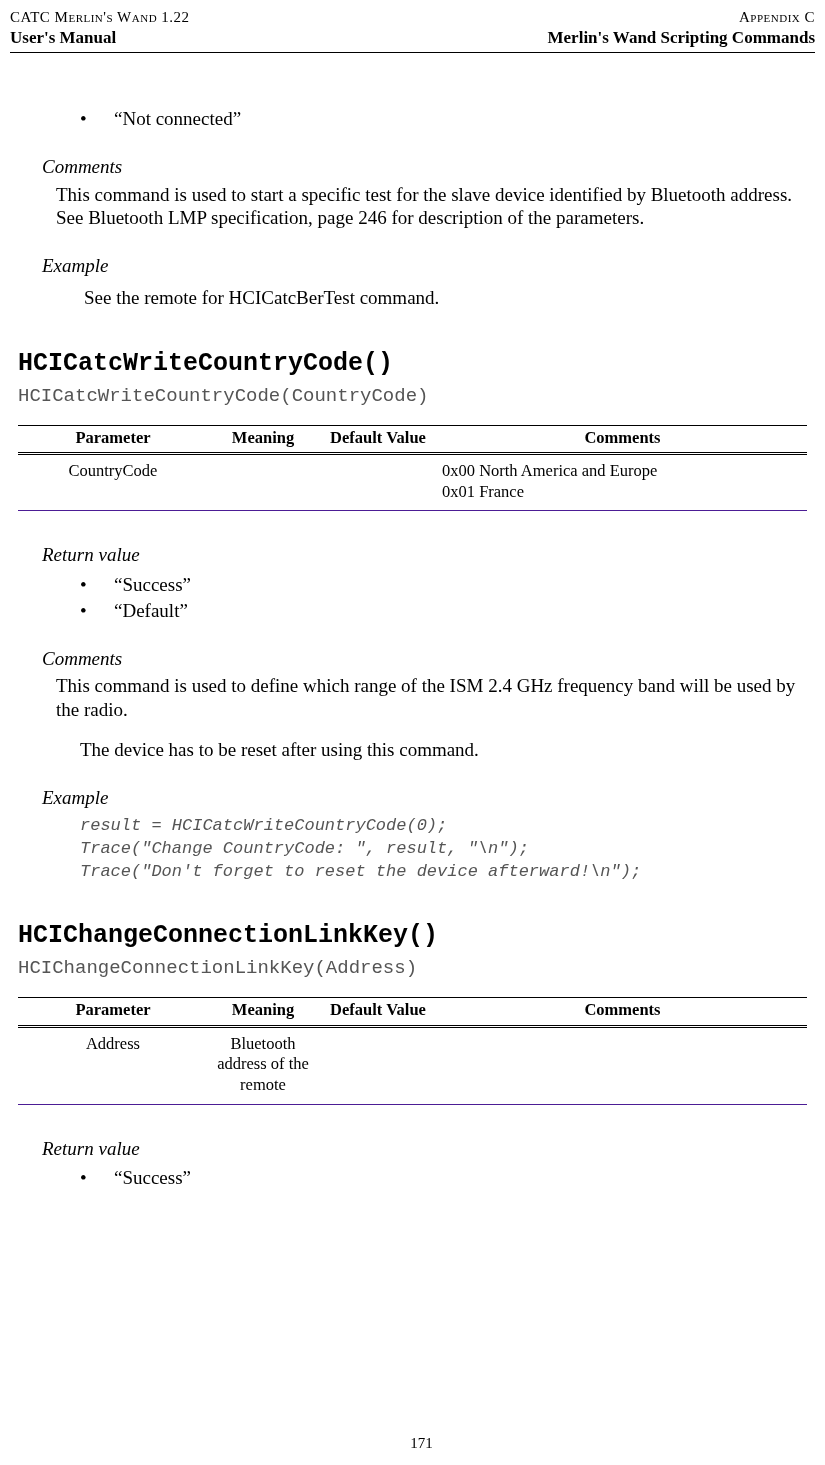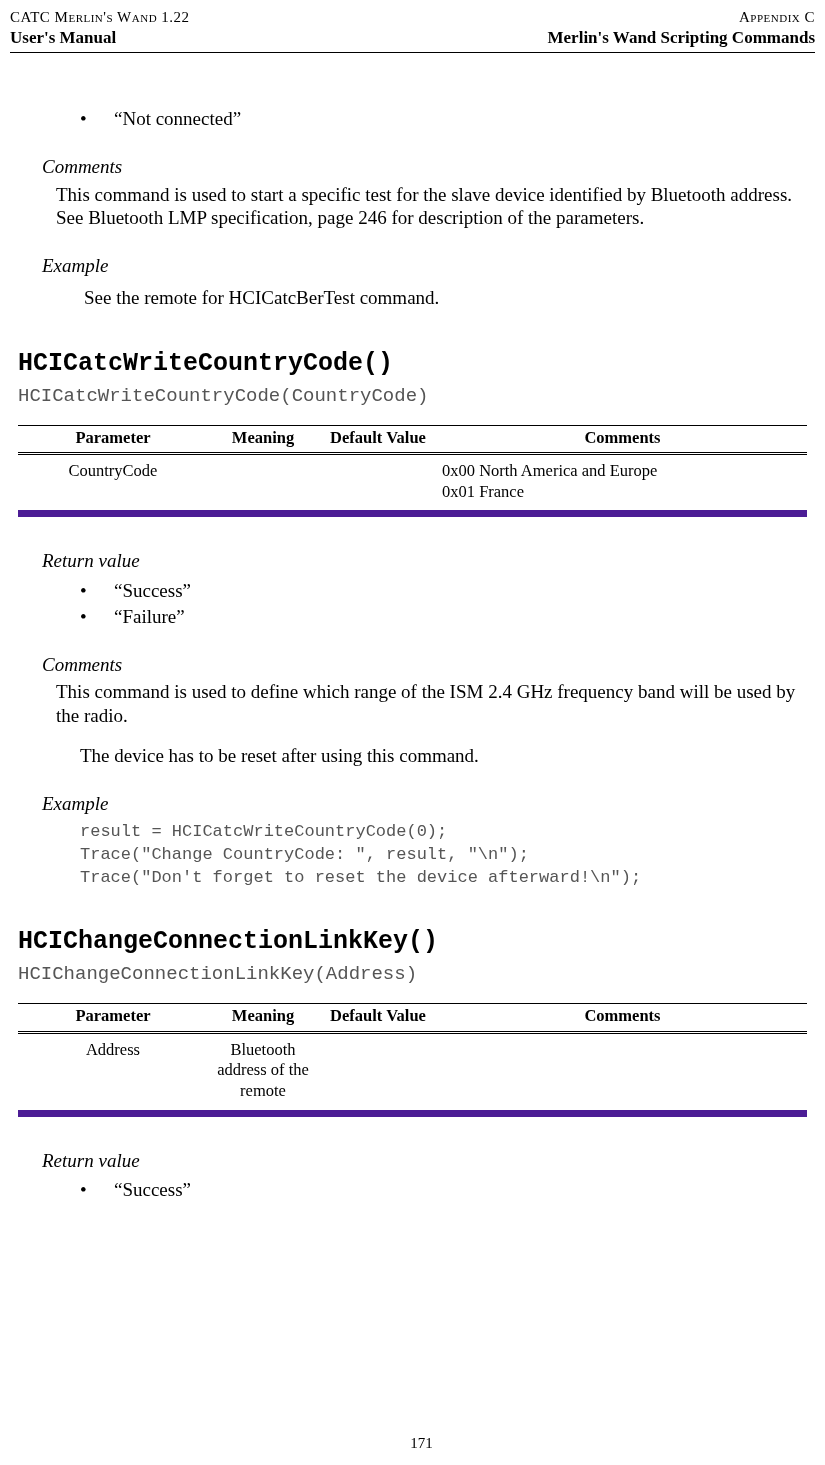--- a/index.html
+++ b/index.html
@@ -94,36 +94,37 @@
     text-align: center;
     padding: 2px 8px 4px 8px;
     border-top: 1px solid #000;
     border-bottom: 3px double #000;
   }
   table.param thead th:first-child { text-align: center; }
   table.param tbody td {
     padding: 6px 8px 8px 8px;
     vertical-align: top;
     text-align: center;
-    border-bottom: 7px solid #4c1d95;
+    border-bottom: 1px solid #4c1d95;
     margin-top: 44px;
   }
   table.param .col-param { width: 190px; }
   table.param .col-mean { width: 110px; }
   table.param .col-def { width: 120px; }
   table.param .col-com { }
   table.param tbody td.comments-cell { text-align: left; padding-left: 4px; }
   .mono-block {
     font-family: "Courier New", Courier, monospace;
     font-size: 17px;
     color: #555;
     white-space: pre;
     margin-left: 62px;
     margin-top: 6px;
     line-height: 1.35;
+    font-style: italic;
   }
   .pagenum {
     position: absolute;
     bottom: 12px;
     left: 18px;
     right: 0;
     text-align: center;
     font-size: 15px;
   }
 </style>
@@ -186,21 +187,21 @@
       </tbody>
     </table>
 
     <div class="italic-head" style="margin-top:32px">Return value</div>
     <div class="bullet-row" style="margin-top:6px">
       <span class="dot">•</span>
       <span class="txt">“Success”</span>
     </div>
     <div class="bullet-row">
       <span class="dot">•</span>
-      <span class="txt">“Failure”</span>
+      <span class="txt">“Default”</span>
     </div>
 
     <div class="italic-head">Comments</div>
     <div class="para">This command is used to define which range of the ISM 2.4 GHz fre­quency band will be used by the radio.</div>
     <div class="para2">The device has to be reset after using this command.</div>
 
     <div class="italic-head">Example</div>
     <div class="mono-block">result = HCICatcWriteCountryCode(0);
 Trace("Change CountryCode: ", result, "\n");
 Trace("Don't forget to reset the device afterward!\n");</div>

